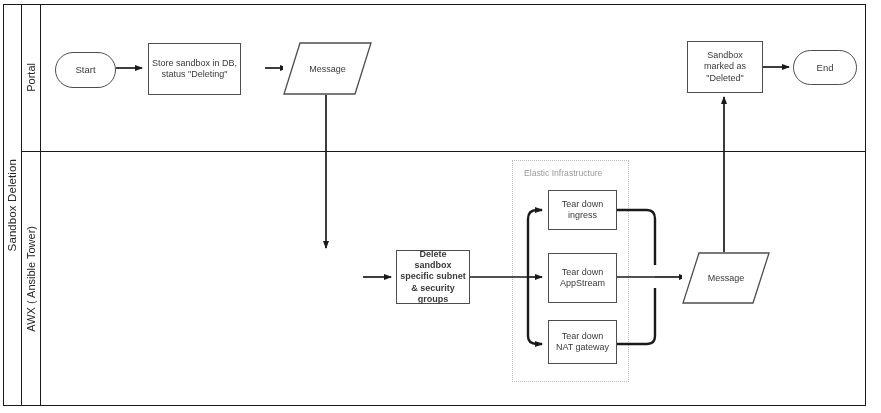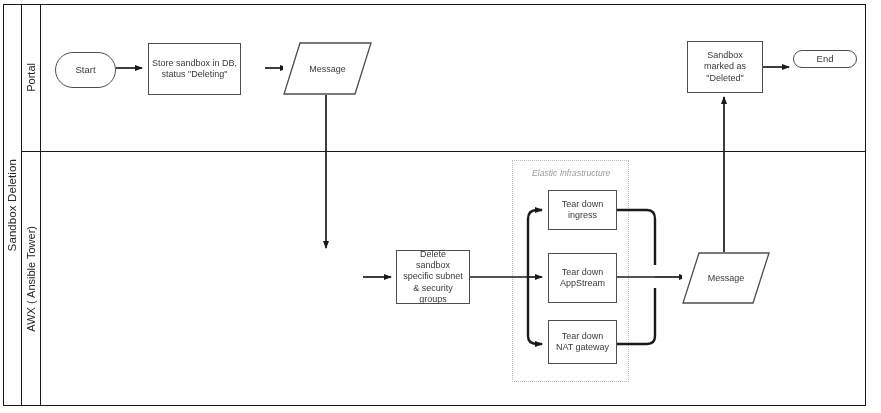--- a/index.html
+++ b/index.html
@@ -96,24 +96,22 @@
   .parallelogram svg { position:absolute; left:0; top:0; }
   .parallelogram .ptxt { position: relative; z-index: 2; }
 
   .group-box {
     box-sizing: border-box;
     border: 1.2px dotted #bdbdbd;
     background: transparent;
   }
   .group-title {
     font-size: 8.6px;
-    font-style: italic;
     color: #9a9a9a;
     white-space: nowrap;
-    margin-left: 8px;
   }
 
   
   .edges { left:0; top:0; width:881px; height:413px; pointer-events:none; }
 </style>
 </head>
 <body>
 
 <div id="canvas">
 
@@ -189,26 +187,26 @@
     </svg>
     <span class="ptxt">Message</span>
   </div>
 
   <div class="abs node rect" style="left:687px; top:41px; width:76px; height:52px;">
     <span class="lbl">Sandbox
 marked as
 "Deleted"</span>
   </div>
 
-  <div class="abs node oval" style="left:793px; top:50px; width:64px; height:18px;">
+  <div class="abs node oval" style="left:793px; top:50px; width:64px; height:35px;">
     <span class="lbl">End</span>
   </div>
 
 
-  <div class="abs node rect" style="left:396px; top:250px; width:74px; height:54px;">
+  <div class="abs node rect" style="left:396px; top:250px; width:74px; height:54px;font-weight:bold;">
     <span class="lbl">Delete
 sandbox
 specific subnet
 &amp; security
 groups</span>
   </div>
 
   <div class="abs node rect" style="left:548px; top:190px; width:69px; height:40px;">
     <span class="lbl">Tear down
 ingress</span>

